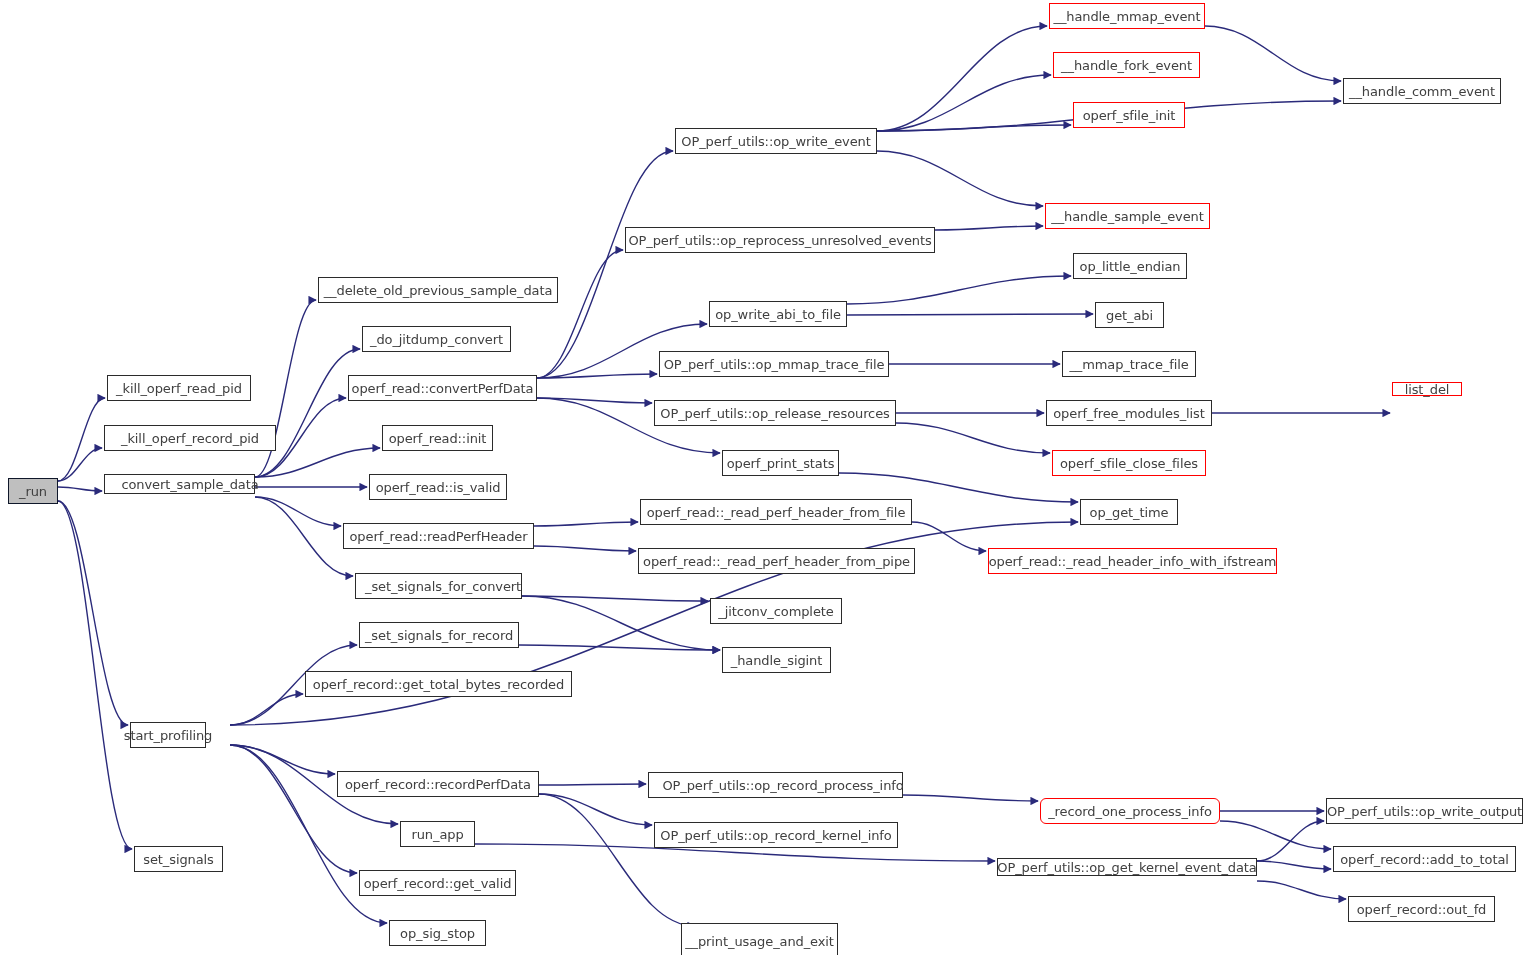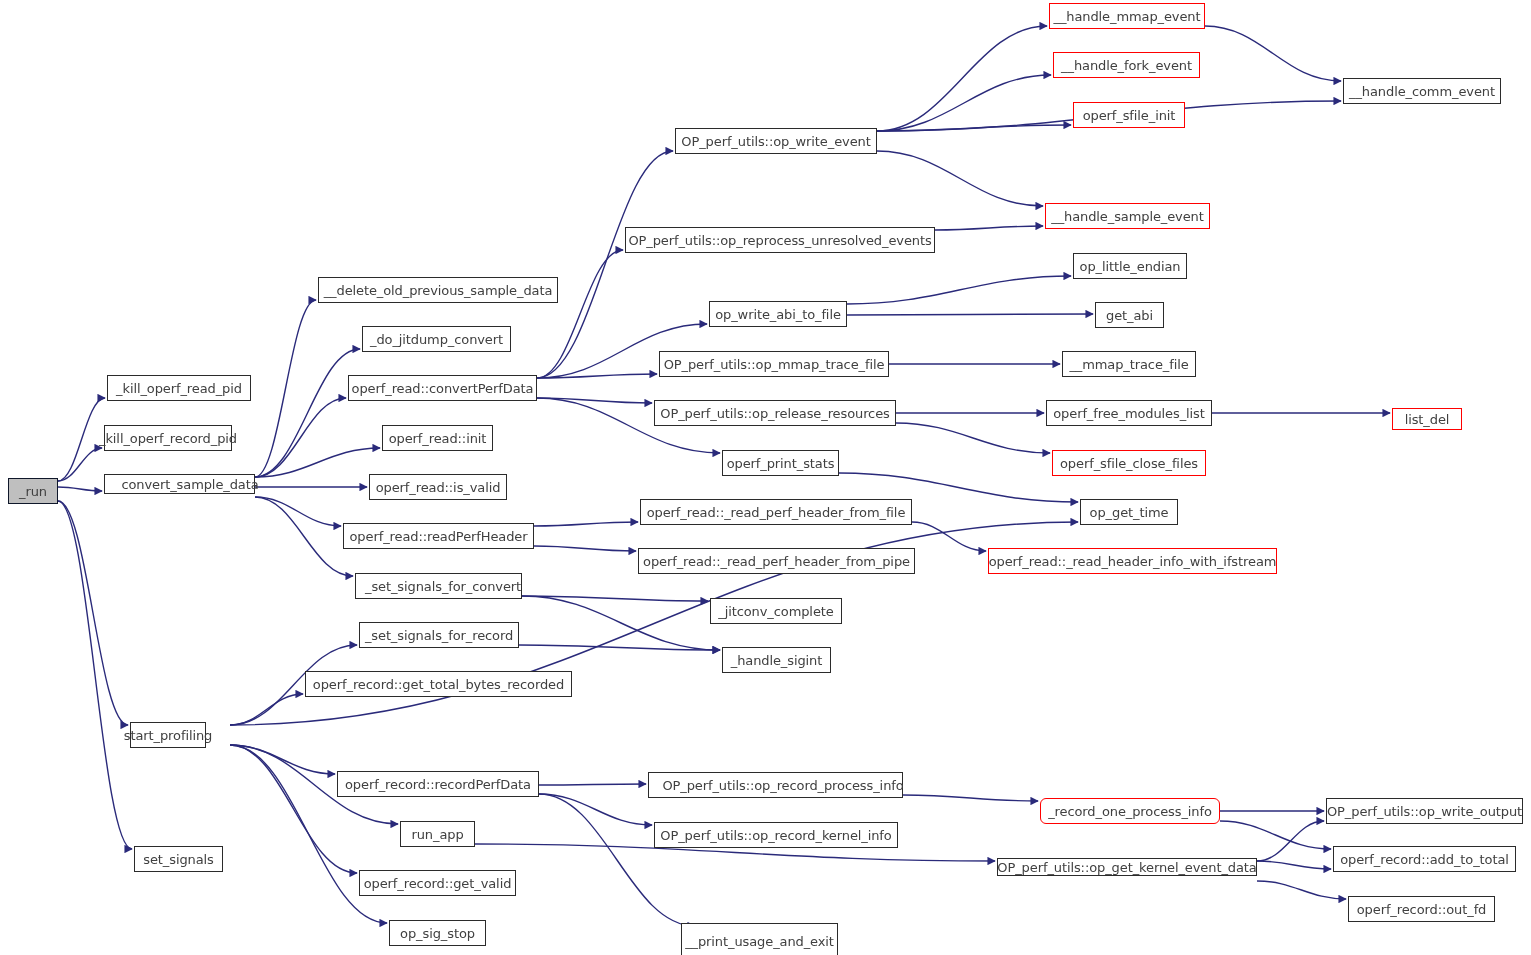--- a/index.html
+++ b/index.html
@@ -118,21 +118,21 @@
         <path d="M 1257 881 C 1294.38 881, 1308.62 899, 1346 899" fill="none" stroke="#2a2a7a" stroke-width="1.4" marker-end="url(#arrow)"></path>
       </g>
   </svg>
   <div id="node-layer">
       <div class="node root" style="left: 8px; top: 478px; width: 50px; height: 26px;">
         <span class="node-label">_run</span>
       </div>
       <div class="node" style="left: 107px; top: 375px; width: 144px; height: 26px;">
         <span class="node-label">_kill_operf_read_pid</span>
       </div>
-      <div class="node" style="left: 104px; top: 425px; width: 128px; height: 26px;">
+      <div class="node" style="left: 104px; top: 425px; width: 172px; height: 26px;">
         <span class="node-label">_kill_operf_record_pid</span>
       </div>
       <div class="node" style="left: 104px; top: 474px; width: 151px; height: 20px; padding-left: 28px;">
         <span class="node-label">convert_sample_data</span>
       </div>
       <div class="node" style="left: 130px; top: 722px; width: 76px; height: 26px;">
         <span class="node-label">start_profiling</span>
       </div>
       <div class="node" style="left: 134px; top: 846px; width: 89px; height: 26px;">
         <span class="node-label">set_signals</span>
@@ -235,21 +235,21 @@
       </div>
       <div class="node" style="left: 1095px; top: 302px; width: 69px; height: 26px;">
         <span class="node-label">get_abi</span>
       </div>
       <div class="node" style="left: 1062px; top: 351px; width: 134px; height: 26px;">
         <span class="node-label">__mmap_trace_file</span>
       </div>
       <div class="node" style="left: 1046px; top: 400px; width: 166px; height: 26px;">
         <span class="node-label">operf_free_modules_list</span>
       </div>
-      <div class="node red" style="left: 1392px; top: 408px; width: 70px; height: 22px;">
+      <div class="node red" style="left: 1392px; top: 382px; width: 70px; height: 14px;">
         <span class="node-label">list_del</span>
       </div>
       <div class="node red" style="left: 1052px; top: 450px; width: 154px; height: 26px;">
         <span class="node-label">operf_sfile_close_files</span>
       </div>
       <div class="node" style="left: 1080px; top: 499px; width: 98px; height: 26px;">
         <span class="node-label">op_get_time</span>
       </div>
       <div class="node red" style="left: 988px; top: 548px; width: 289px; height: 26px;">
         <span class="node-label">operf_read::_read_header_info_with_ifstream</span>

